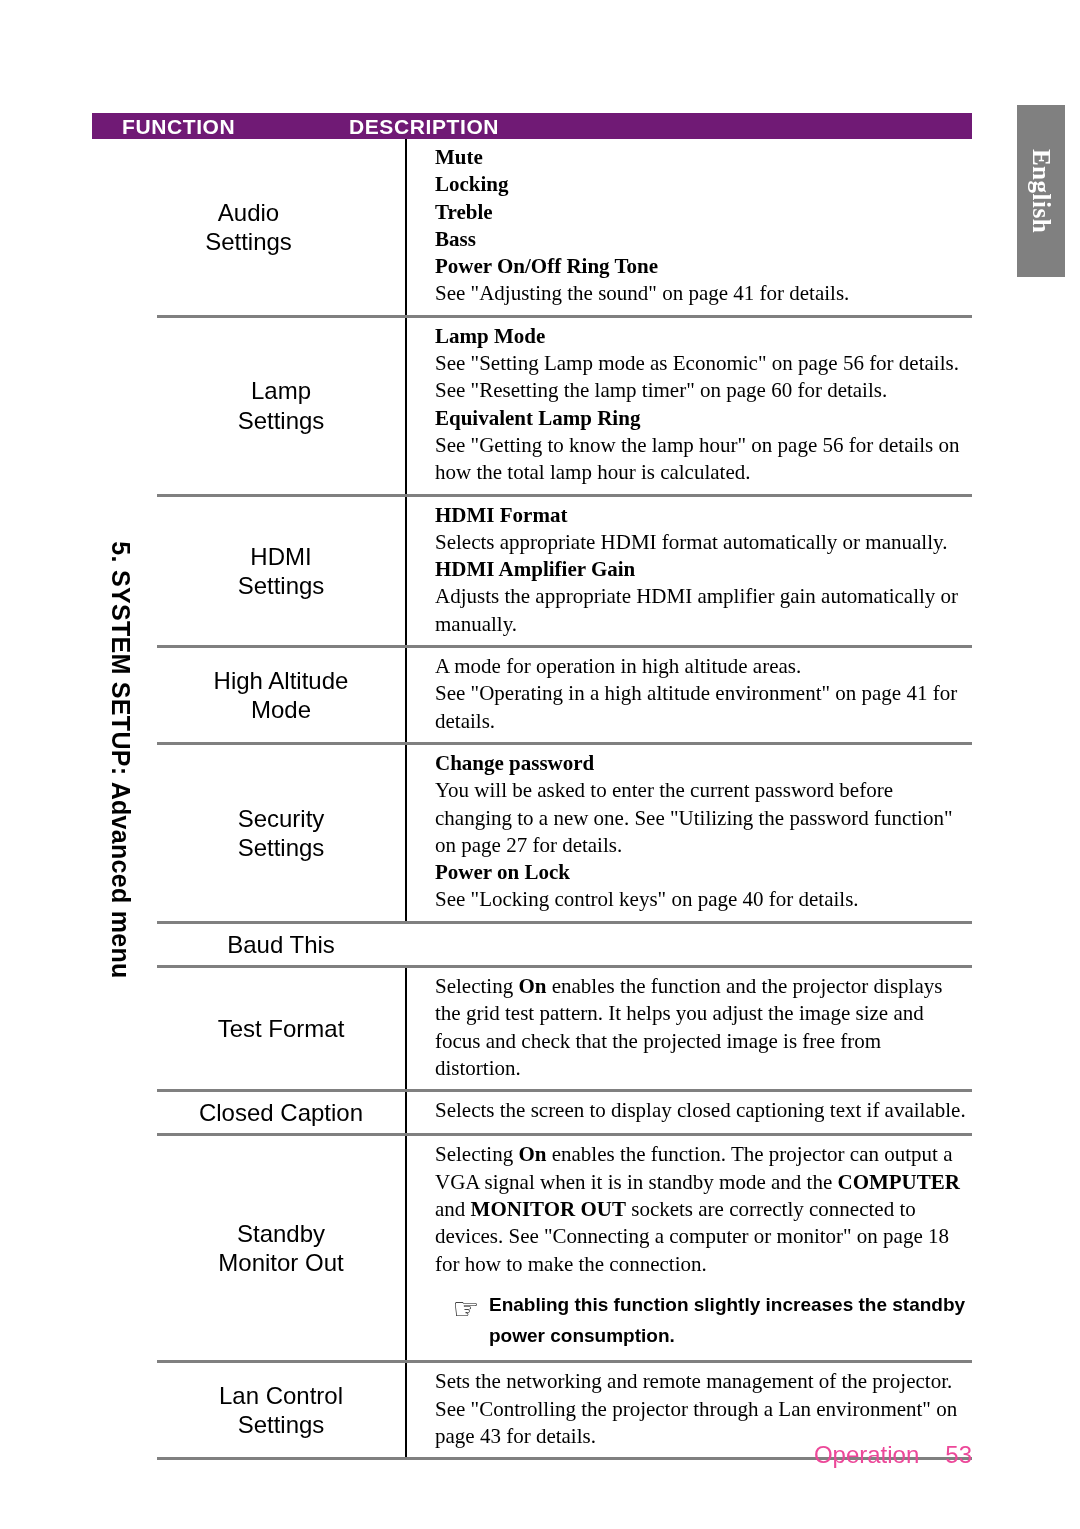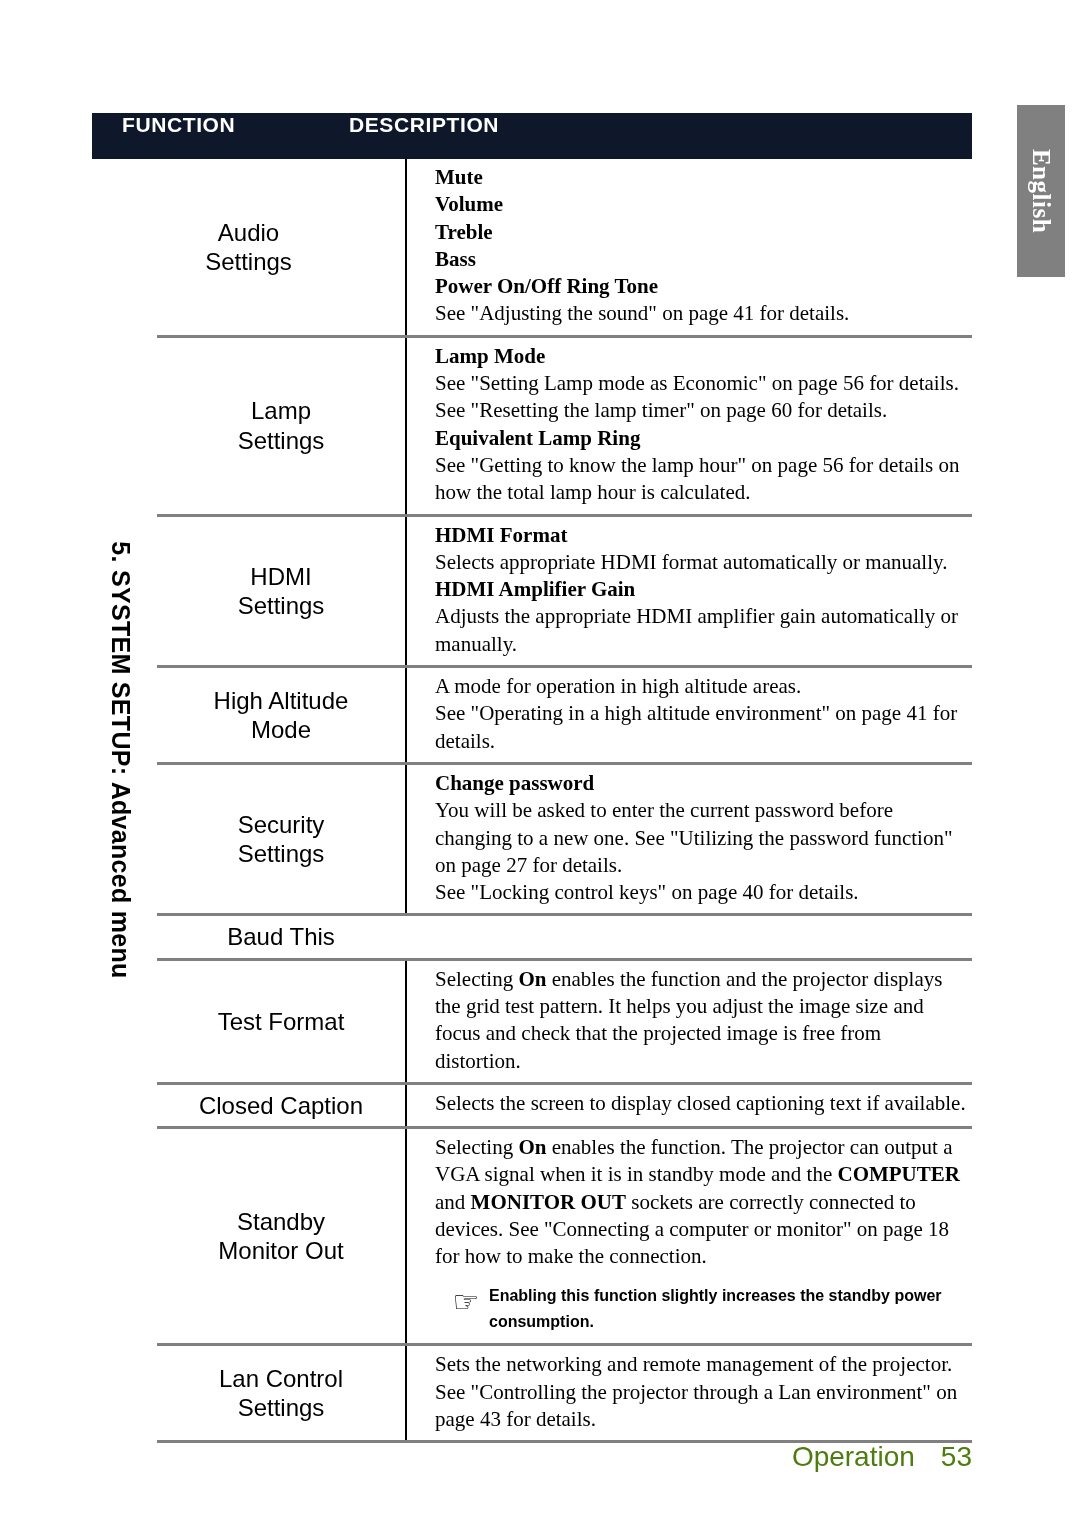--- a/index.html
+++ b/index.html
@@ -64,23 +64,23 @@
   
   .table-wrap {
     position: absolute;
     left: 92px;
     top: 113px;
     width: 880px;
   }
 
   .thead {
     display: flex;
-    background: #0f172a;
-    height: 46px;
-    align-items: flex-start;
+    background: #701a75;
+    height: 26px;
+    align-items: flex-end;
   }
   .thead .th {
     color: #ffffff;
     font-family: "Liberation Sans", sans-serif;
     font-weight: bold;
     font-size: 21px;
     letter-spacing: 0.6px;
   }
   .thead .th-function {
     width: 248px;
@@ -157,35 +157,35 @@
     width: 46px;
     font-size: 30px;
     line-height: 1;
     padding-top: 6px;
     color: #000000;
     text-align: center;
   }
   .note .note-text {
     font-family: "Liberation Sans", sans-serif;
     font-weight: bold;
-    font-size: 16px;
+    font-size: 19px;
     line-height: 1.62;
     padding-top: 2px;
   }
 
   
   .footer {
     position: absolute;
     left: 0;
     top: 1441px;
     width: 972px;
     text-align: right;
     font-family: "Liberation Sans", sans-serif;
-    font-size: 28px;
-    color: #4d7c0f;
+    font-size: 24px;
+    color: #ec4899;
   }
   .footer .sec { margin-right: 26px; }
 </style>
 </head>
 <body>
 
 <div class="lang-tab">
   <span class="lang-label">English</span>
 </div>
 
@@ -198,21 +198,21 @@
   <div class="thead">
     <div class="th th-function">FUNCTION</div>
     <div class="th th-description">DESCRIPTION</div>
   </div>
 
   <div class="rows" id="rows-container">
       <div class="row">
         <div class="cell-function">Audio<br>Settings</div>
         <div class="cell-desc">
           <p class="b">Mute</p>
-          <p class="b">Volume</p>
+          <p class="b">Locking</p>
           <p class="b">Treble</p>
           <p class="b">Bass</p>
           <p class="b">Power On/Off Ring Tone</p>
           <p>See "Adjusting the sound" on page 41 for details.</p>
         </div>
       </div>
       <div class="row">
         <div class="cell-function">Lamp<br>Settings</div>
         <div class="cell-desc">
           <p class="b">Lamp Mode</p>
@@ -236,20 +236,21 @@
         <div class="cell-desc">
           <p>A mode for operation in high altitude areas.</p>
           <p>See "Operating in a high altitude environment" on page 41 for details.</p>
         </div>
       </div>
       <div class="row">
         <div class="cell-function">Security<br>Settings</div>
         <div class="cell-desc">
           <p class="b">Change password</p>
           <p>You will be asked to enter the current password before changing to a new one. See "Utilizing the password function" on page 27 for details.</p>
+          <p class="b">Power on Lock</p>
           <p>See "Locking control keys" on page 40 for details.</p>
         </div>
       </div>
       <div class="row">
         <div class="cell-function">Baud This</div>
       </div>
       <div class="row">
         <div class="cell-function">Test Format</div>
         <div class="cell-desc">
           <p>Selecting <span class="b">On</span> enables the function and the projector displays the grid test pattern. It helps you adjust the image size and focus and check that the projected image is free from distortion.</p>

